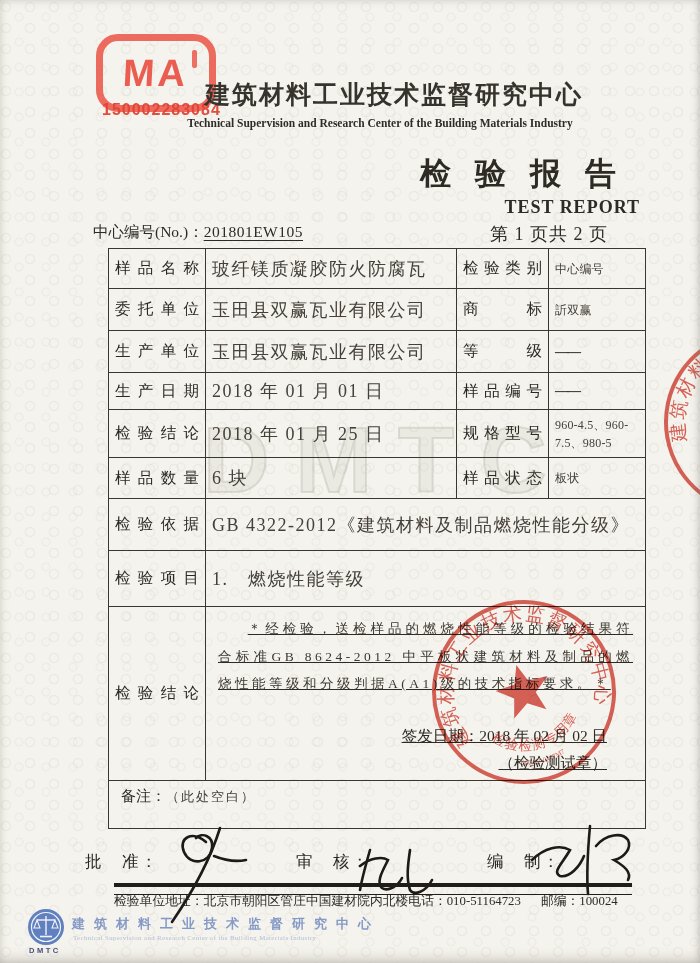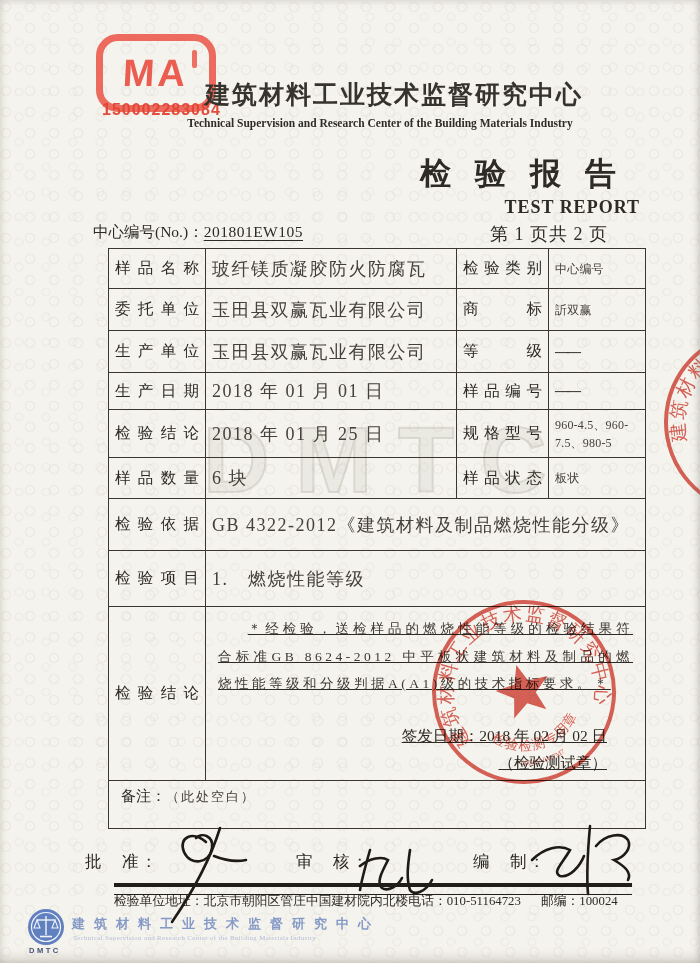--- a/index.html
+++ b/index.html
@@ -184,21 +184,21 @@
     </defs>
     <circle class="ring" cx="100" cy="100" r="90"></circle>
     <polygon class="star" points="100,72 92.9,90.2 73,91.2 88.8,103.6 83.2,122.8 100,111.8 116.8,122.8 111.2,103.6 127,91.2 107.1,90.2"></polygon>
     <text font-size="19" letter-spacing="2"><textPath href="#s2top" startOffset="50%" text-anchor="middle">建筑材料工业技术监督研究中心</textPath></text>
     <text font-size="13.5" letter-spacing="1"><textPath href="#s2bot" startOffset="50%" text-anchor="middle">检验检测专用章</textPath></text>
     <text font-size="7"><textPath href="#s2ser" startOffset="50%" text-anchor="middle">00C0U-0447M7</textPath></text>
   </svg>
 
   <div class="abs sig-label" style="left:85px">批　准：</div>
   <div class="abs sig-label" style="left:296px">审　核：</div>
-  <div class="abs sig-label" style="left:473px">编　制：</div>
+  <div class="abs sig-label" style="left:487px">编　制：</div>
 
   <svg class="abs sig" style="left:158px;top:818px" width="115" height="108" viewBox="0 0 115 108">
     <path d="M48 24 C34 12 20 20 26 34 C32 48 52 46 54 30 C56 18 44 14 38 20"></path>
     <path d="M62 10 C54 36 40 66 14 104"></path>
     <path d="M56 38 C66 42 78 44 88 42"></path>
   </svg>
   <svg class="abs sig" style="left:352px;top:838px" width="95" height="62" viewBox="0 0 95 62">
     <path d="M18 12 C14 26 10 40 8 52"></path>
     <path d="M8 28 C18 20 30 18 36 22 C30 34 24 44 30 50 C36 54 46 48 50 40"></path>
     <path d="M58 12 C56 26 54 40 58 52 C62 58 74 54 80 42"></path>

